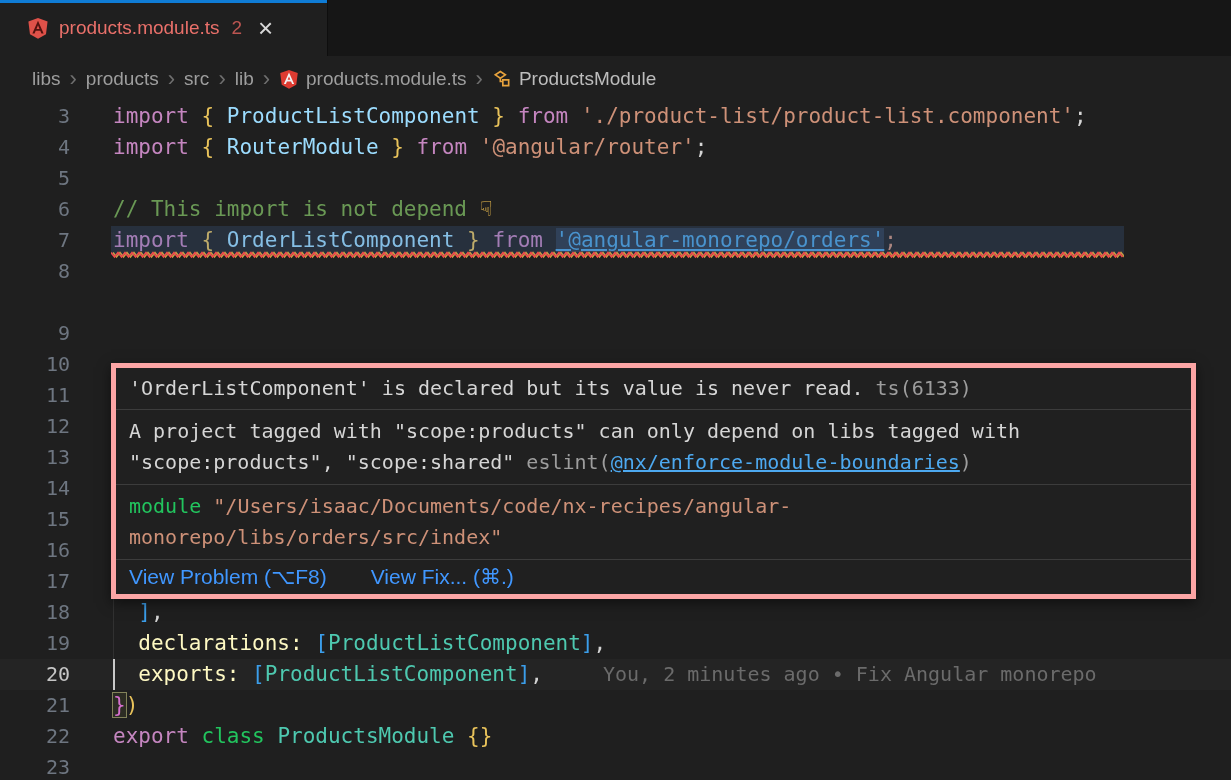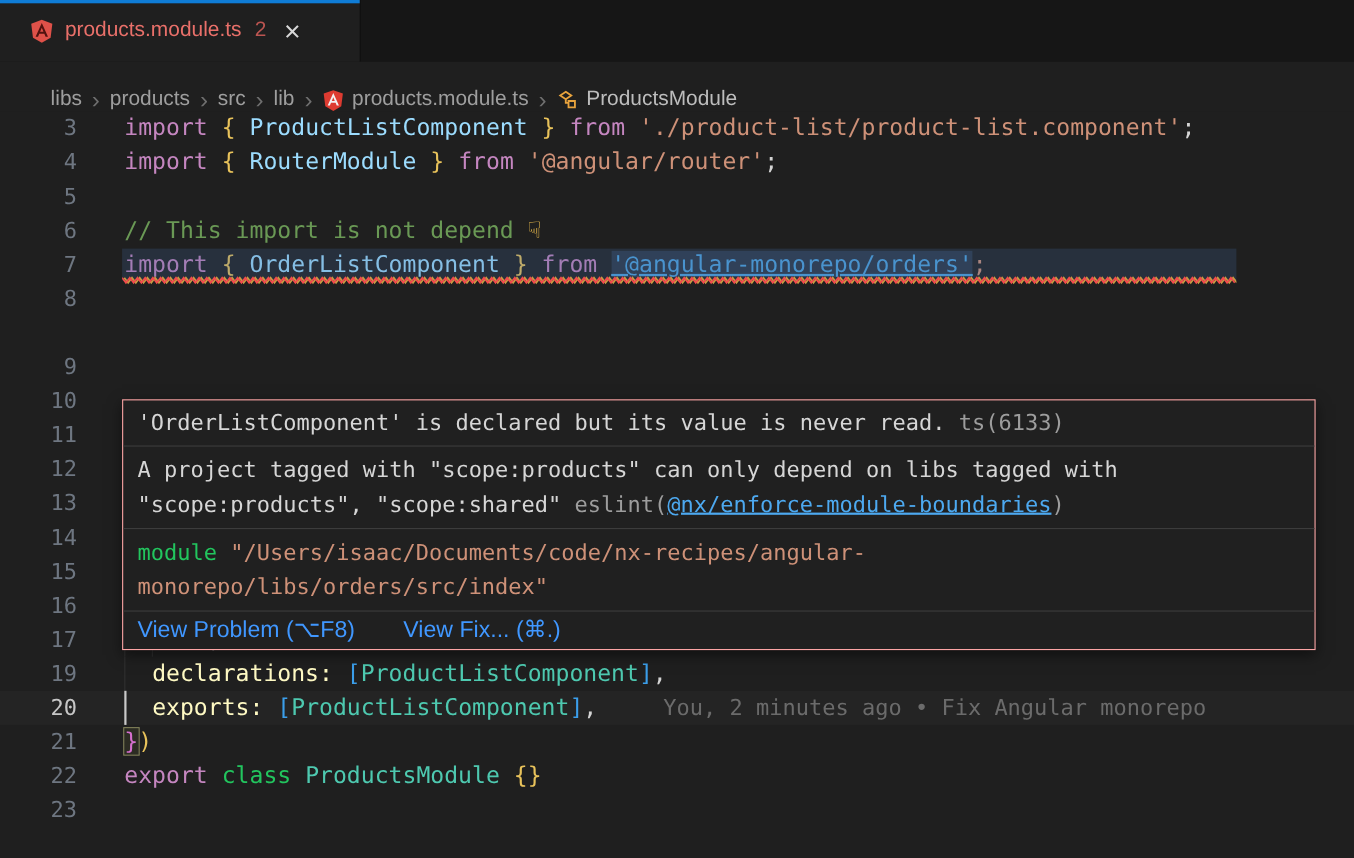--- a/index.html
+++ b/index.html
@@ -12,21 +12,21 @@
          display:flex; align-items:center; padding-left:27px;
          border-right:1px solid #0e0e0e; cursor:pointer; }
   .tab-accent { position:absolute; top:0; left:0; right:0; height:3px; background:#0F7CD6; }
   .tab-icon { width:22px; height:22px; flex:none; }
   .tab-label { margin-left:10px; font-size:19px; color:#E9706A; }
   .tab-badge { margin-left:12px; font-size:19px; color:#BC5551; }
   .tab-close { margin-left:16px; font-size:26px; line-height:22px; color:#d8d8d8; cursor:pointer; }
   .tabbar-rest { flex:1; background:#161616; }
 
   
-  .breadcrumbs { height:45px; display:flex; align-items:flex-end; padding-left:46px;
+  .breadcrumbs { height:45px; display:flex; align-items:center; padding-left:32px;
                  background:#1f1f1f; font-size:19px; color:#9E9E9E; }
   .crumb { cursor:pointer; }
   .crumb-sep { color:#6f6f6f; font-size:22px; margin:0 9px; line-height:20px; }
   .crumb-icon { width:20px; height:20px; margin-right:7px; flex:none; }
   .crumb-last { color:#bdbdbd; }
 
   
   .editor { position:relative; font-family:"DejaVu Sans Mono",monospace; font-size:21px; }
   .row { display:flex; height:31px; line-height:31px; }
   .row.current { background:#242424; }
@@ -53,21 +53,21 @@
   .tk-b3   { color:#3B9EEA; }
   .tk-b2m  { color:#D670CE; outline:1px solid #83835a; background:rgba(120,120,60,.15); }
   .tk-emoji{ color:#F2C14E; font-family:"DejaVu Sans",sans-serif; }
   .tk-lnk  { color:#4DA3E0; text-decoration:underline; background:rgba(86,136,199,.22); cursor:pointer; }
   .tk-hv   { color:#d6d6d6; }
   .tk-dim  { color:#9d9d9d; }
   .tk-hlink{ color:#4DA9F0; text-decoration:underline; cursor:pointer; }
 
   
   .hover-popup { position:absolute; left:111px; top:262px; width:1085px;
-                 background:#202020; border:1px solid #fca5a5; z-index:5;
+                 background:#202020; border:5px solid #fca5a5; z-index:5;
                  font-family:"DejaVu Sans Mono",monospace; font-size:20px;
                  box-shadow:0 4px 12px rgba(0,0,0,.5); }
   .hv-section { padding:6px 13px; }
   .hv-section + .hv-section { border-top:1px solid #3c3c3c; }
   .hv-line { line-height:31px; white-space:pre; }
   .hv-sec-first .hv-line { line-height:29px; }
   .hv-actions { display:flex; gap:44px; padding:6px 13px; align-items:flex-start;
                 border-top:1px solid #3c3c3c;
                 font-family:"Liberation Sans","DejaVu Sans",sans-serif; font-size:21px; }
   .hv-action { color:#4097FF; line-height:22px; cursor:pointer; }
@@ -175,20 +175,24 @@
       </div>
       <div class="row">
         <div class="ln">16</div>
         <div class="code"><div class="guide" style="left: 0ch;"></div><div class="guide" style="left: 2ch;"></div><div class="guide" style="left: 4ch;"></div><span class="tk tk-fg">      </span><span class="tk tk-b3">}</span><span class="tk tk-fg">,</span></div>
       </div>
       <div class="row">
         <div class="ln">17</div>
         <div class="code"><div class="guide" style="left: 0ch;"></div><div class="guide" style="left: 2ch;"></div><span class="tk tk-fg">    </span><span class="tk tk-b2">]</span><span class="tk tk-b1">)</span><span class="tk tk-fg">,</span></div>
       </div>
       <div class="row">
+        <div class="ln">18</div>
+        <div class="code"><div class="guide" style="left: 0ch;"></div><span class="tk tk-fg">  </span><span class="tk tk-b3">]</span><span class="tk tk-fg">,</span></div>
+      </div>
+      <div class="row">
         <div class="ln">19</div>
         <div class="code"><div class="guide" style="left: 0ch;"></div><span class="tk tk-fg">  </span><span class="tk tk-prop">declarations:</span><span class="tk tk-fg"> </span><span class="tk tk-b3">[</span><span class="tk tk-type">ProductListComponent</span><span class="tk tk-b3">]</span><span class="tk tk-fg">,</span></div>
       </div>
       <div class="row current">
         <div class="ln">20</div>
         <div class="code"><div class="guide bright" style="left: 0ch;"></div><span class="tk tk-fg">  </span><span class="tk tk-prop">exports:</span><span class="tk tk-fg"> </span><span class="tk tk-b3">[</span><span class="tk tk-type">ProductListComponent</span><span class="tk tk-b3">]</span><span class="tk tk-fg">,</span><span class="blame">You, 2 minutes ago • Fix Angular monorepo</span></div>
       </div>
       <div class="row">
         <div class="ln">21</div>
         <div class="code"><span class="tk tk-b2m">}</span><span class="tk tk-b1">)</span></div>

